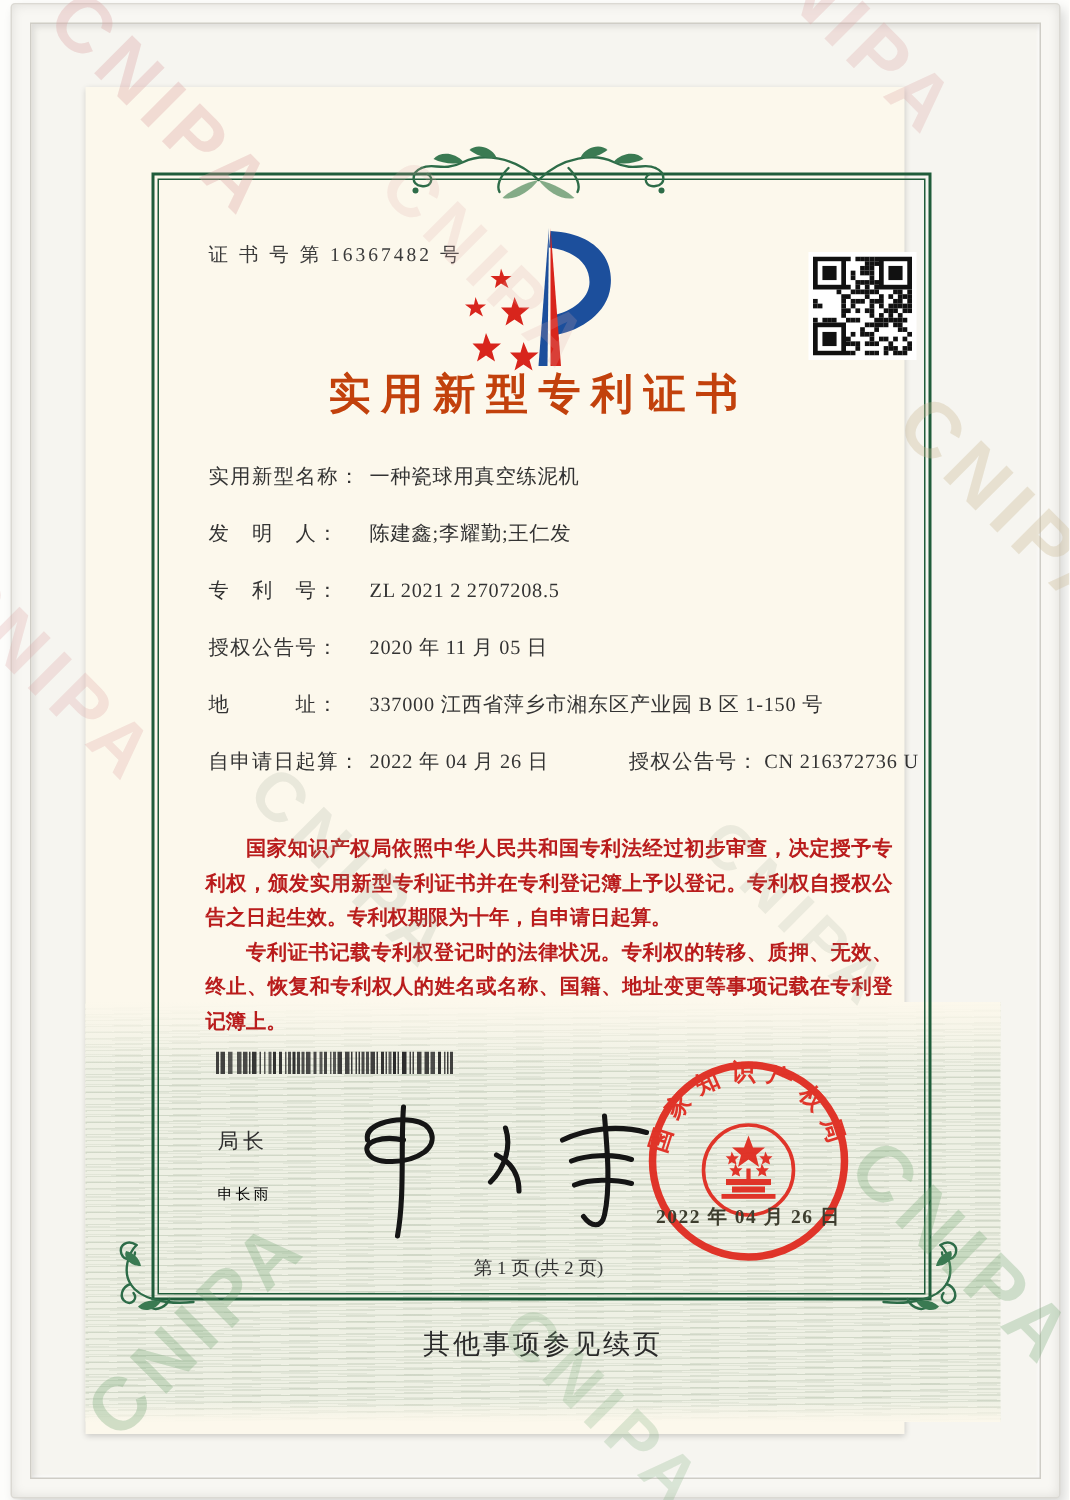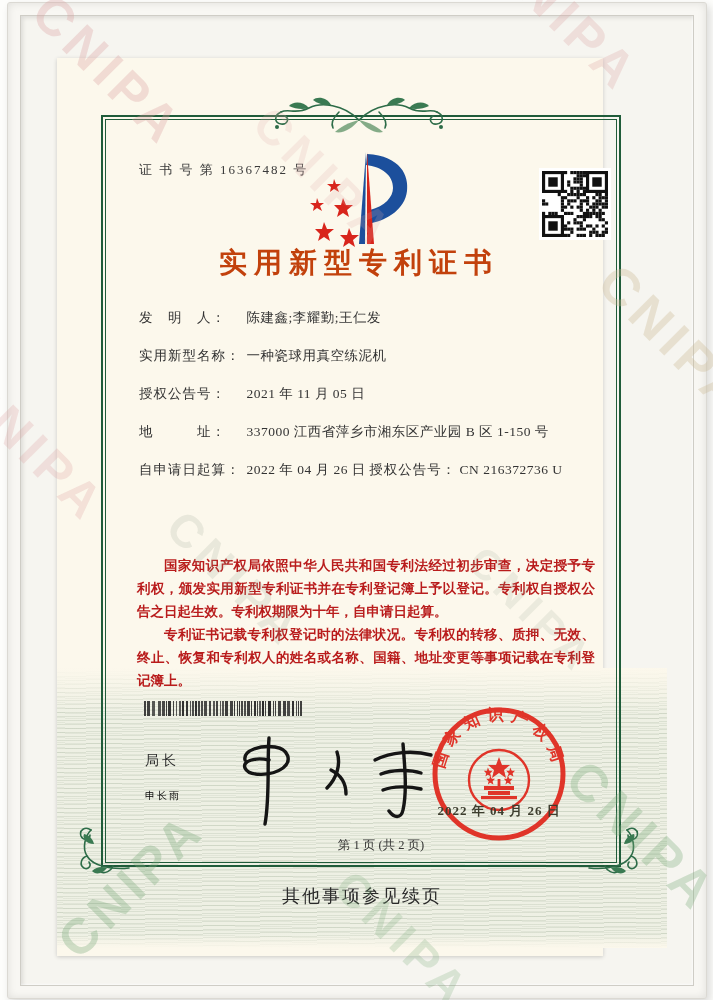--- a/index.html
+++ b/index.html
@@ -34,32 +34,32 @@
   
   .cert-no{position:absolute;left:82px;top:103px;font-size:13px;color:#3a3a3a;letter-spacing:2px;}
   .logo{position:absolute;left:246px;top:88px;width:118px;height:106px;}
   .qr{position:absolute;left:482px;top:110px;width:66px;height:66px;background:#fff;padding:3px;}
   .title{position:absolute;left:44px;top:186px;width:516px;text-align:center;font-size:28px;
          font-weight:bold;letter-spacing:7px;color:#c2410c;}
   .fields{position:absolute;left:82px;top:250px;width:460px;font-size:13.5px;color:#333;}
   .field-row{height:38px;line-height:20px;white-space:nowrap;}
   .field-label{display:inline-block;width:104px;letter-spacing:1px;}
   .field-value{letter-spacing:.5px;}
-  .grant-no{}
+  .grant-no{margin-left:50px;}
   .body-text{position:absolute;left:80px;top:496px;width:458px;font-size:13.5px;line-height:23px;
          color:#b91c1c;text-align:justify;font-weight:bold;}
   .body-text p{margin:0;text-indent:2em;font-style:normal;}
   .barcode{position:absolute;left:87px;top:643px;width:160px;height:15px;}
   .sig-title{position:absolute;left:88px;top:694px;font-size:14px;color:#2e2e2e;letter-spacing:3px;}
   .sig-name{position:absolute;left:88px;top:731px;font-size:10px;color:#000000;letter-spacing:2px;}
   .sig-script{position:absolute;left:168px;top:672px;width:230px;height:100px;}
   .seal{position:absolute;left:372px;top:646px;width:140px;height:140px;opacity:.93;}
   .seal-date{position:absolute;left:352px;top:744px;width:180px;text-align:center;font-size:13px;
          font-weight:bold;color:#3d3d2e;letter-spacing:1px;z-index:6;}
-  .page-num{position:absolute;left:44px;top:779px;width:516px;text-align:center;font-size:12.5px;color:#333;padding-left:22px;}
+  .page-num{position:absolute;left:44px;top:779px;width:516px;text-align:center;font-size:12.5px;color:#333;}
   .footer-note{position:absolute;left:0;top:826px;width:610px;text-align:center;font-size:18px;color:#2a2a2a;
          letter-spacing:2px;}
   
   .wm{position:absolute;font-family:"Liberation Sans","DejaVu Sans",sans-serif;font-weight:bold;
       letter-spacing:6px;pointer-events:none;z-index:5;}
   .wm-1{left:14px;top:40px;font-size:52px;color:rgba(219,160,160,.32);transform:rotate(45deg);}
   .wm-2{left:470px;top:-14px;font-size:52px;color:rgba(219,160,160,.28);transform:rotate(45deg);}
   .wm-3{left:236px;top:150px;font-size:48px;color:rgba(224,172,172,.20);transform:rotate(45deg);}
   .wm-4{left:-58px;top:420px;font-size:50px;color:rgba(219,160,160,.26);transform:rotate(45deg);}
   .wm-5{left:580px;top:310px;font-size:52px;color:rgba(203,184,148,.34);transform:rotate(45deg);}
@@ -288,30 +288,34 @@
         <rect x="16" y="2" width="3" height="3" fill="#111"></rect>
         <rect x="0" y="14" width="7" height="7" fill="#111"></rect>
         <rect x="1" y="15" width="5" height="5" fill="#fff"></rect>
         <rect x="2" y="16" width="3" height="3" fill="#111"></rect>
       </svg>
 
     <div class="title">实用新型专利证书</div>
 
     <div class="fields">
       <div class="field-row">
+        <span class="field-label">实用新型名称：</span>
+        <span class="field-value">一种瓷球用真空练泥机</span>
+      </div>
+      <div class="field-row">
         <span class="field-label">发　明　人：</span>
         <span class="field-value">陈建鑫;李耀勤;王仁发</span>
       </div>
       <div class="field-row">
-        <span class="field-label">实用新型名称：</span>
-        <span class="field-value">一种瓷球用真空练泥机</span>
+        <span class="field-label">专　利　号：</span>
+        <span class="field-value">ZL 2021 2 2707208.5</span>
       </div>
       <div class="field-row">
         <span class="field-label">授权公告号：</span>
-        <span class="field-value">2021 年 11 月 05 日</span>
+        <span class="field-value">2020 年 11 月 05 日</span>
       </div>
       <div class="field-row">
         <span class="field-label">地　　　址：</span>
         <span class="field-value">337000 江西省萍乡市湘东区产业园 B 区 1-150 号</span>
       </div>
       <div class="field-row">
         <span class="field-label">自申请日起算：</span>
         <span class="field-value">2022 年 04 月 26 日</span>
         <span class="grant-no">
           <span class="field-label" style="width:auto">授权公告号：</span>

